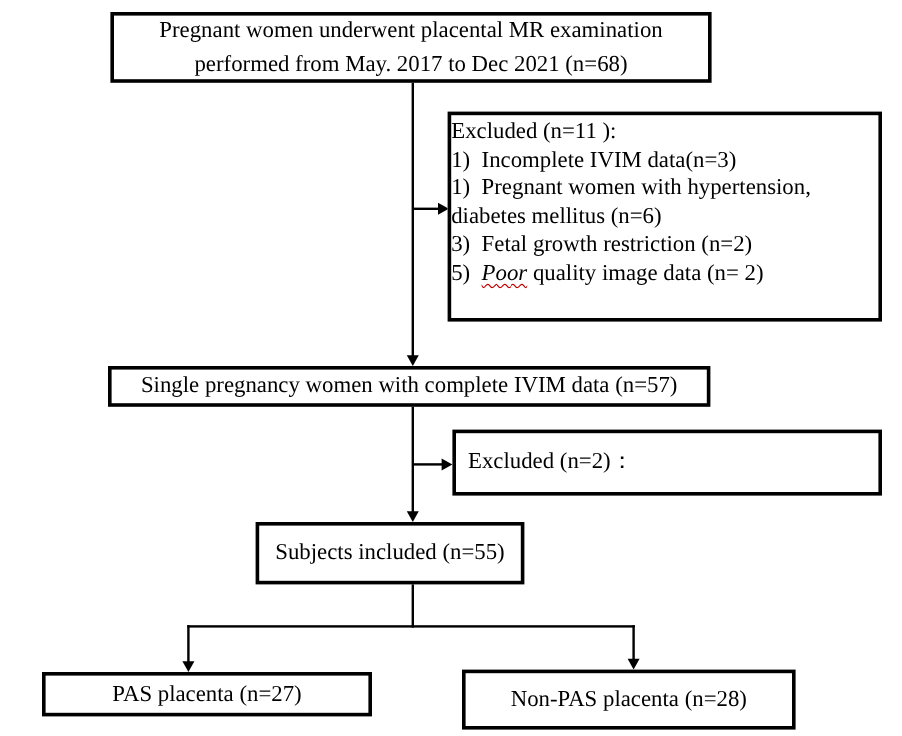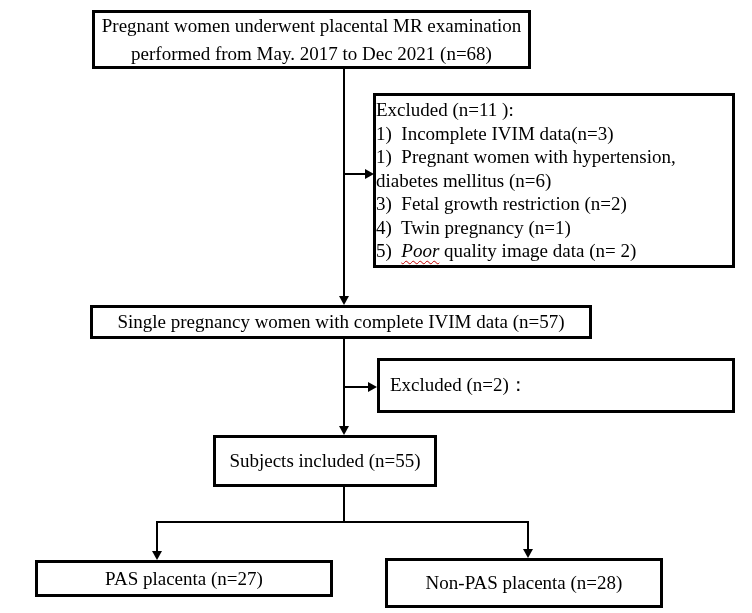--- a/index.html
+++ b/index.html
@@ -7,26 +7,26 @@
     position:relative;width:752px;height:613px;background:#ffffff;overflow:hidden;
     font-family:"Liberation Serif","DejaVu Serif",serif;color:#000000;
   }
   .box{
     position:absolute;box-sizing:border-box;border:3px solid #000000;background:#ffffff;
   }
   .center-box{
     display:flex;flex-direction:column;align-items:center;justify-content:center;
     text-align:center;font-size:19px;
   }
-  .top-box{left:92px;top:10px;width:439px;height:59px;line-height:28px;}
+  .top-box{left:92px;top:10px;width:501px;height:59px;line-height:28px;}
   .box2{left:90px;top:305px;width:502px;height:34px;}
   .excluded1{left:373px;top:93px;width:362px;height:175px;padding:2px 0;font-size:19px;line-height:23.5px;}
   .excluded2{left:377px;top:358px;width:358px;height:55px;padding:0 10px;font-size:19px;line-height:24.5px;display:flex;flex-direction:column;justify-content:center;}
   .subjects-box{left:213px;top:435px;width:224px;height:52px;}
-  .pas-box{left:35px;top:560px;width:298px;height:37px;}
+  .pas-box{left:35px;top:560px;width:275px;height:37px;}
   .nonpas-box{left:385px;top:558px;width:278px;height:50px;text-align:right;}
   .xline{white-space:pre-wrap;}
   .squiggle{
     text-decoration-line:underline;text-decoration-style:wavy;
     text-decoration-color:#c00000;text-decoration-thickness:1px;text-underline-offset:3px;font-style:italic;
   }
   .vline{position:absolute;width:2px;background:#000000;}
   .hline{position:absolute;height:2px;background:#000000;}
   .arrow-down{position:absolute;width:0;height:0;
     border-left:5px solid transparent;border-right:5px solid transparent;border-top:9px solid #000000;}
@@ -48,21 +48,20 @@
 
   <div class="hline" style="left:344px;top:173px;width:22px;"></div>
   <div class="arrow-right" style="left:365px;top:169px;"></div>
 
   <div class="box excluded1">
     <div class="xline">Excluded (n=11 ):</div>
     <div class="xline">1)  Incomplete IVIM data(n=3)</div>
     <div class="xline">1)  Pregnant women with hypertension,</div>
     <div class="xline">diabetes mellitus (n=6)</div>
     <div class="xline">3)  Fetal growth restriction (n=2)</div>
-    <div class="xline">4)  Twin pregnancy (n=1)</div>
     <div class="xline"><span>5)  </span><span class="squiggle">Poor</span><span> quality image data (n= 2)</span></div>
   </div>
 
   <div class="box center-box box2">
     <div>Single pregnancy women with complete IVIM data (n=57)</div>
   </div>
 
   <div class="vline" style="left:343px;top:339px;height:88px;"></div>
   <div class="arrow-down" style="left:339px;top:426px;"></div>
 

